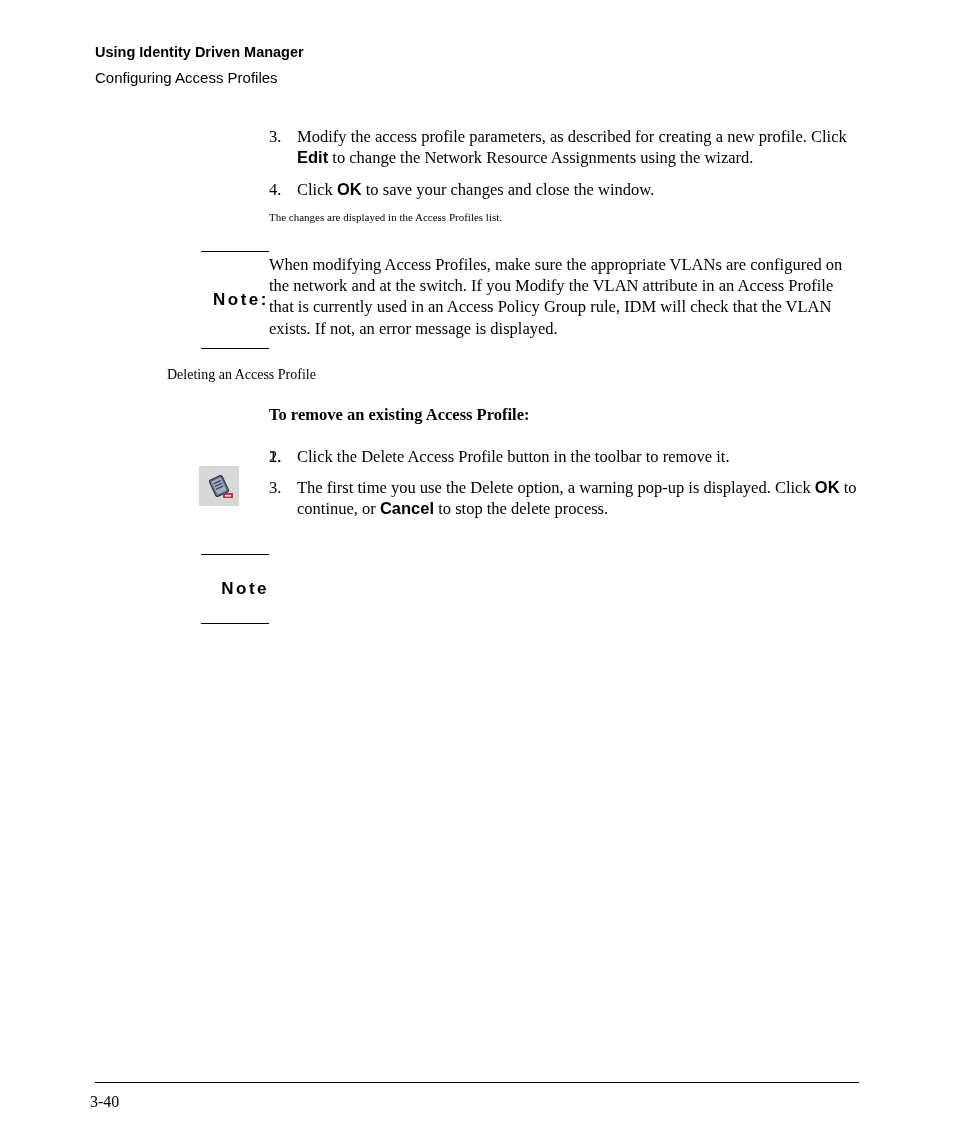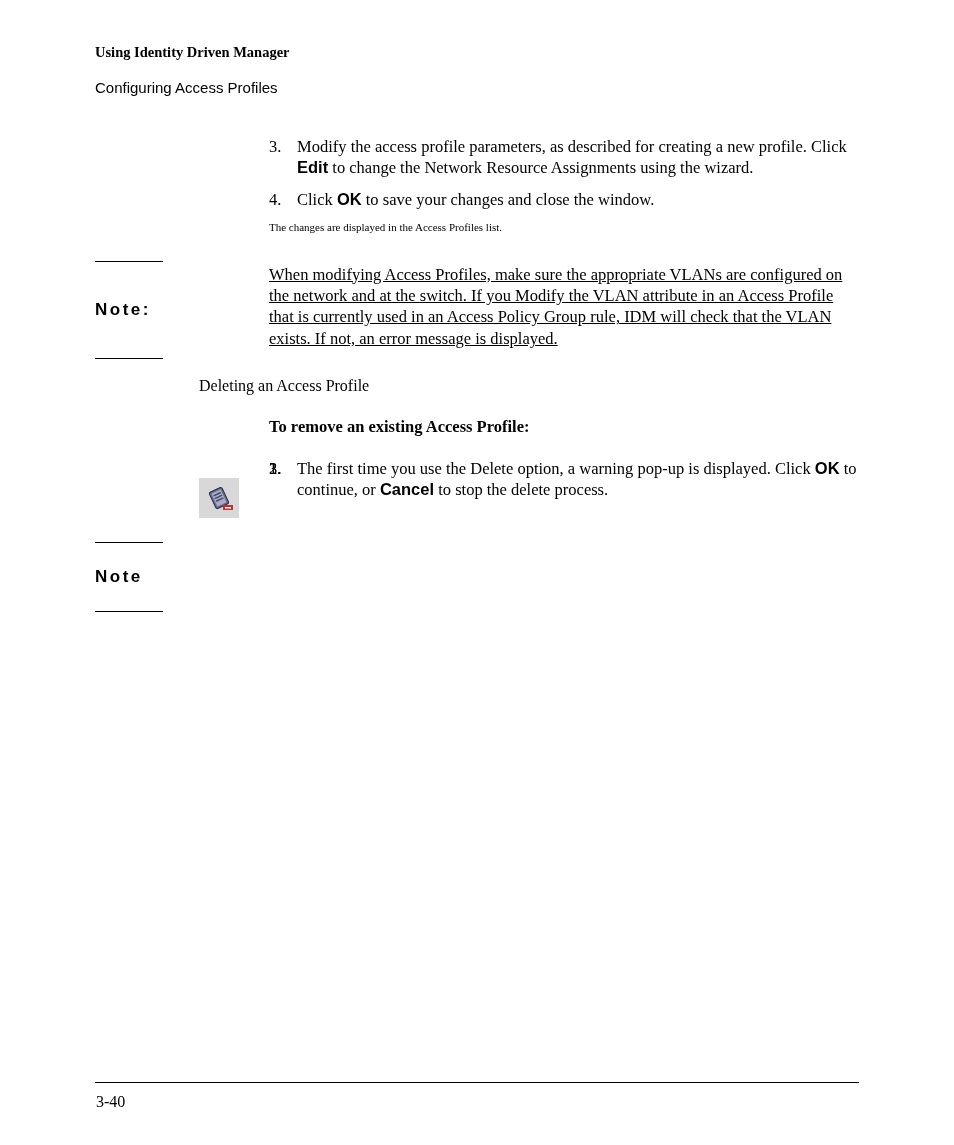--- a/index.html
+++ b/index.html
@@ -6,24 +6,24 @@
     body {
       width: 954px;
       height: 1145px;
       background: #fff;
       font-family: Georgia, 'Times New Roman', serif;
       color: #000;
       position: relative;
       padding: 44px 95px 40px 95px;
     }
     .header-chapter {
-      font-family: Liberation Serif, serif;
+      font-family: Liberation Sans, sans-serif;
       font-weight: bold;
       font-size: 14.5px;
-      margin-bottom: 18px;
+      margin-bottom: 9px;
     }
     .header-section {
       font-family: Arial, Helvetica, sans-serif;
       font-weight: normal;
       font-size: 15px;
       margin-bottom: 40px;
     }
     .content-wrap {
       margin-left: 174px;
     }
@@ -46,46 +46,46 @@
     }
     .bold-sans { font-family: Arial, Helvetica, sans-serif; font-weight: bold; }
     .note-row {
       display: flex;
       align-items: flex-start;
       margin-top: 26px;
     }
     .note-label-col {
       width: 174px;
       flex-shrink: 0;
+      text-align: right;
     }
     .note-label {
       font-family: Arial, Helvetica, sans-serif;
       font-weight: bold;
       font-size: 17px;
       letter-spacing: 2.5px;
       border-top: 1.5px solid #000;
       border-bottom: 1.5px solid #000;
       display: inline-block;
       width: 68px;
       padding: 38px 0;
     }
     .note-body {
       flex: 1;
       font-size: 16.5px;
       line-height: 1.3;
       padding-top: 3px;
-      text-decoration: underline;
     }
     .section-title {
       font-family: Georgia, 'Times New Roman', serif;
-      font-size: 16px;
+      font-size: 14px;
       font-weight: normal;
       margin-top: 18px;
       margin-bottom: 22px;
-      margin-left: 104px;
+      margin-left: 72px;
     }
     .leadline {
       font-family: Georgia, 'Times New Roman', serif;
       font-weight: bold;
       font-size: 16.5px;
       margin-bottom: 11px;
       margin-left: 174px;
     }
     .delete-block {
       display: flex;
@@ -110,21 +110,21 @@
     .footer-rule {
       position: absolute;
       bottom: 62px;
       left: 95px;
       right: 95px;
       border-top: 1.5px solid #000;
     }
     .page-number {
       position: absolute;
       bottom: 34px;
-      left: 96px;
+      left: 90px;
       font-family: Georgia, 'Times New Roman', serif;
       font-size: 16px;
     }
   </style>
 </head>
 <body>
 
 <div class="header-chapter">Using Identity Driven Manager</div>
 <div class="header-section">Configuring Access Profiles</div>
 
@@ -168,20 +168,21 @@
       </svg>
     </div>
   </div>
   <div style="flex:1">
     <ol class="ol-top">
       <li>
         <span class="num">1.</span>
       </li>
       <li>
         <span class="num">2.</span>
+        <span>Click the Delete Access Profile button in the toolbar to remove it.</span>
       </li>
       <li>
         <span class="num">3.</span>
         <span>The first time you use the Delete option, a warning pop-up is displayed. Click </span><span class="bold-sans">OK</span><span> to continue, or </span><span class="bold-sans">Cancel</span><span> to stop the delete process.</span>
       </li>
     </ol>
   </div>
 </div>
 
 <div class="note-row" style="margin-top:24px;">

